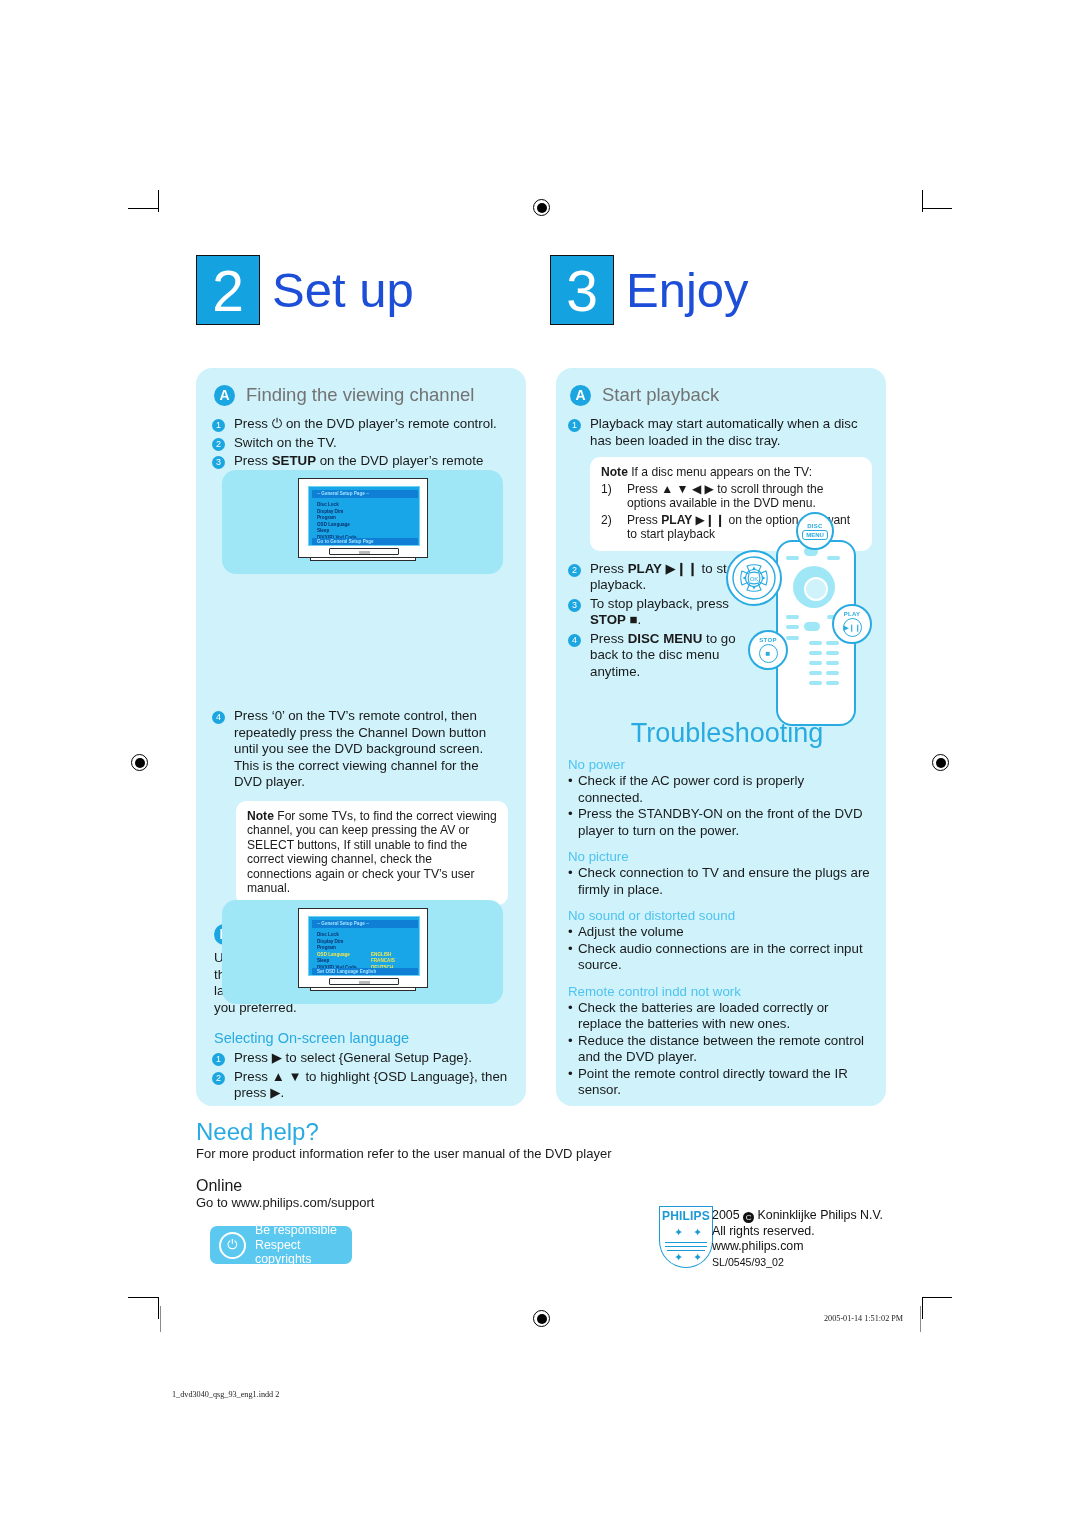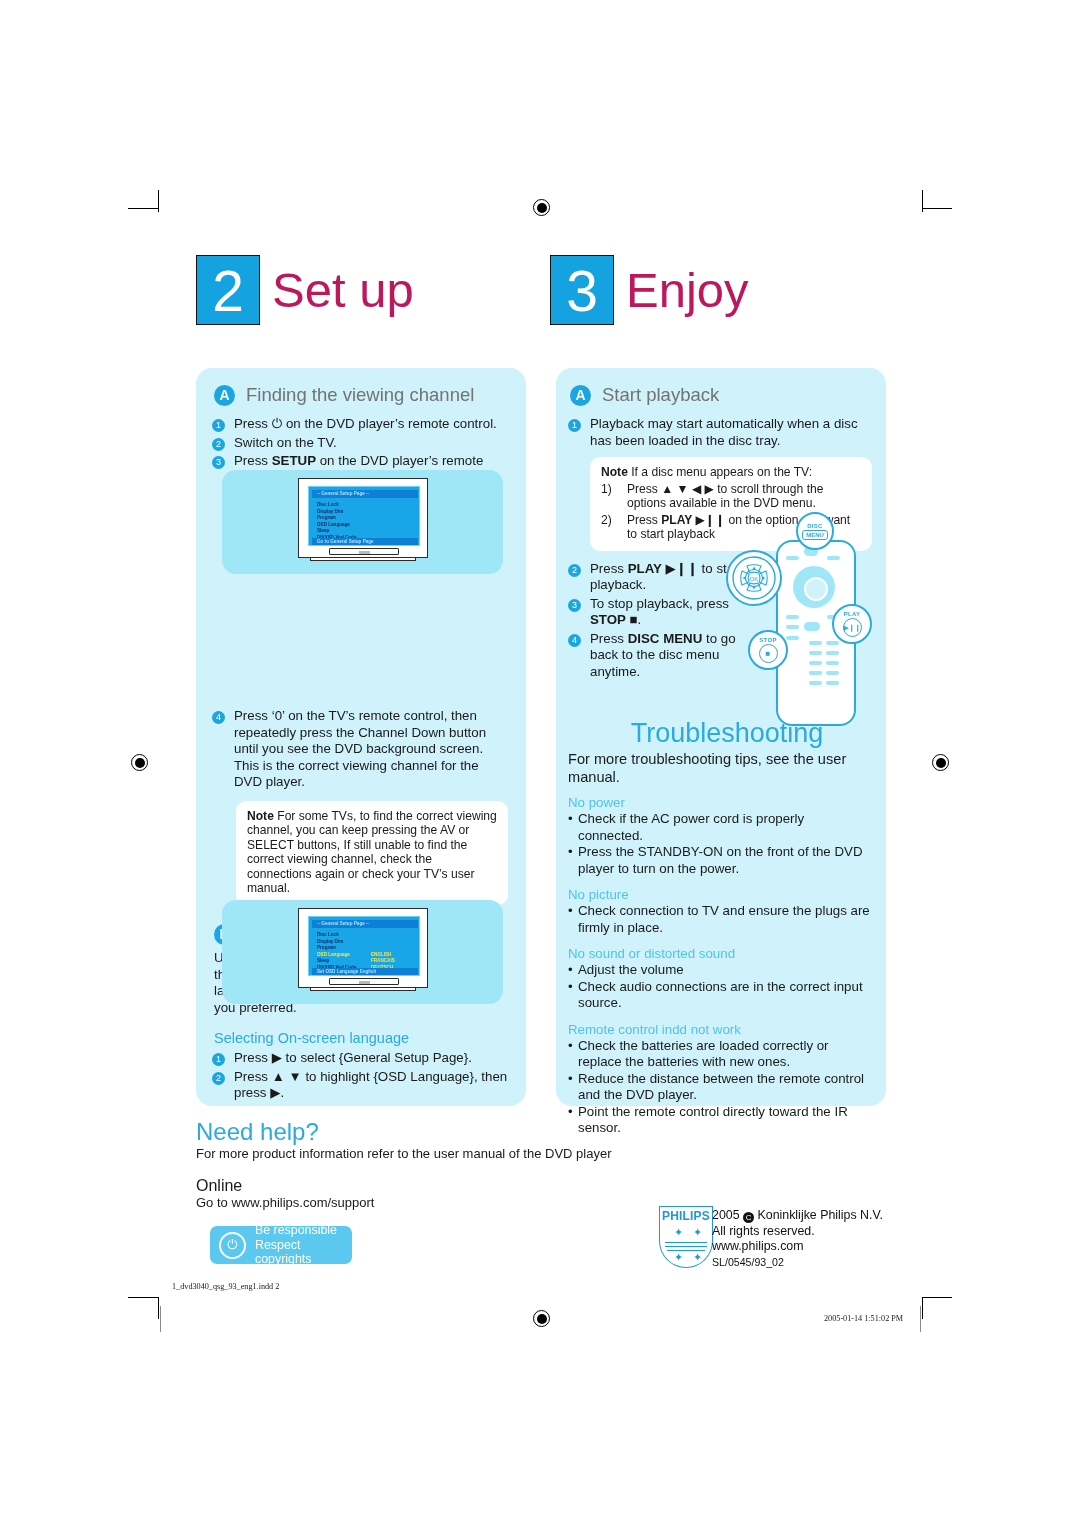--- a/index.html
+++ b/index.html
@@ -12,21 +12,21 @@
   .regmark::after{content:"";position:absolute;left:3.5px;top:3.5px;width:10px;height:10px;
       border-radius:50%;background:#000;}
   .regline-h{position:absolute;background:#000;height:1px;}
   .regline-v{position:absolute;background:#000;width:1px;}
 
   
   .step{position:absolute;display:flex;align-items:flex-start;}
   .step-num{width:64px;height:70px;background:#14A3E0;border:1.5px solid #111;
       color:#fff;font-size:57px;line-height:70px;text-align:center;font-weight:400;
       box-sizing:border-box;letter-spacing:0;}
-  .step-title{margin-left:12px;font-size:49px;line-height:70px;color:#be185d;font-weight:400;}
+  .step-title{margin-left:12px;font-size:49px;line-height:70px;color:#1d4ed8;font-weight:400;}
 
   
   .panel{position:absolute;background:#CFF2FB;border-radius:16px;box-sizing:border-box;}
 
   
   .sec-head{display:flex;align-items:center;}
   .sec-badge{width:21px;height:21px;border-radius:50%;background:#1BA6E2;color:#fff;
       font-size:14px;font-weight:bold;line-height:21px;text-align:center;flex:0 0 auto;
       font-family:"Liberation Sans",sans-serif;}
   .sec-title{margin-left:11px;color:#737373;font-size:18.5px;font-weight:400;}
@@ -283,21 +283,20 @@
       <span class="ndot">3</span>
       <span class="ntext"><span>To stop playback, press </span><b>STOP ■</b><span>.</span></span>
     </li>
     <li class="nli">
       <span class="ndot">4</span>
       <span class="ntext"><span>Press </span><b>DISC MENU</b><span> to go back to the disc menu anytime.</span></span>
     </li>
   </ul>
 
   <div class="ts-title" style="margin:38px 0 0 12px;">Troubleshooting</div>
-  <div class="ts-intro" style="margin:2px 24px 0 12px;">For more troubleshooting tips, see the user manual.</div>
 
   <div style="margin:8px 16px 0 12px;">
     <div class="ts-head" style="margin-top:4px;">No power</div>
     <ul class="plist">
       <li class="pli">
           <span class="pbul">•</span>
           <span class="ptext">Check if the AC power cord is properly connected.</span>
         </li>
       <li class="pli">
           <span class="pbul">•</span>
@@ -438,14 +437,14 @@
     <span class="cmark">C</span>
     <span>Koninklijke Philips N.V.</span>
   </div>
   <div>All rights reserved.</div>
   <div>www.philips.com</div>
   <div class="small">SL/0545/93_02</div>
 </div>
 
 <div class="fline" style="left:160px;top:1306px;height:26px;"></div>
 <div class="fline" style="left:920px;top:1306px;height:26px;"></div>
-<div class="ftxt" style="left:172px;top:1282px;">1_dvd3040_qsg_93_eng1.indd   2</div>
+<div class="ftxt" style="left:172px;top:1390px;">1_dvd3040_qsg_93_eng1.indd   2</div>
 <div class="ftxt" style="left:824px;top:1314px;">2005-01-14   1:51:02 PM</div>
 
 </body></html>

